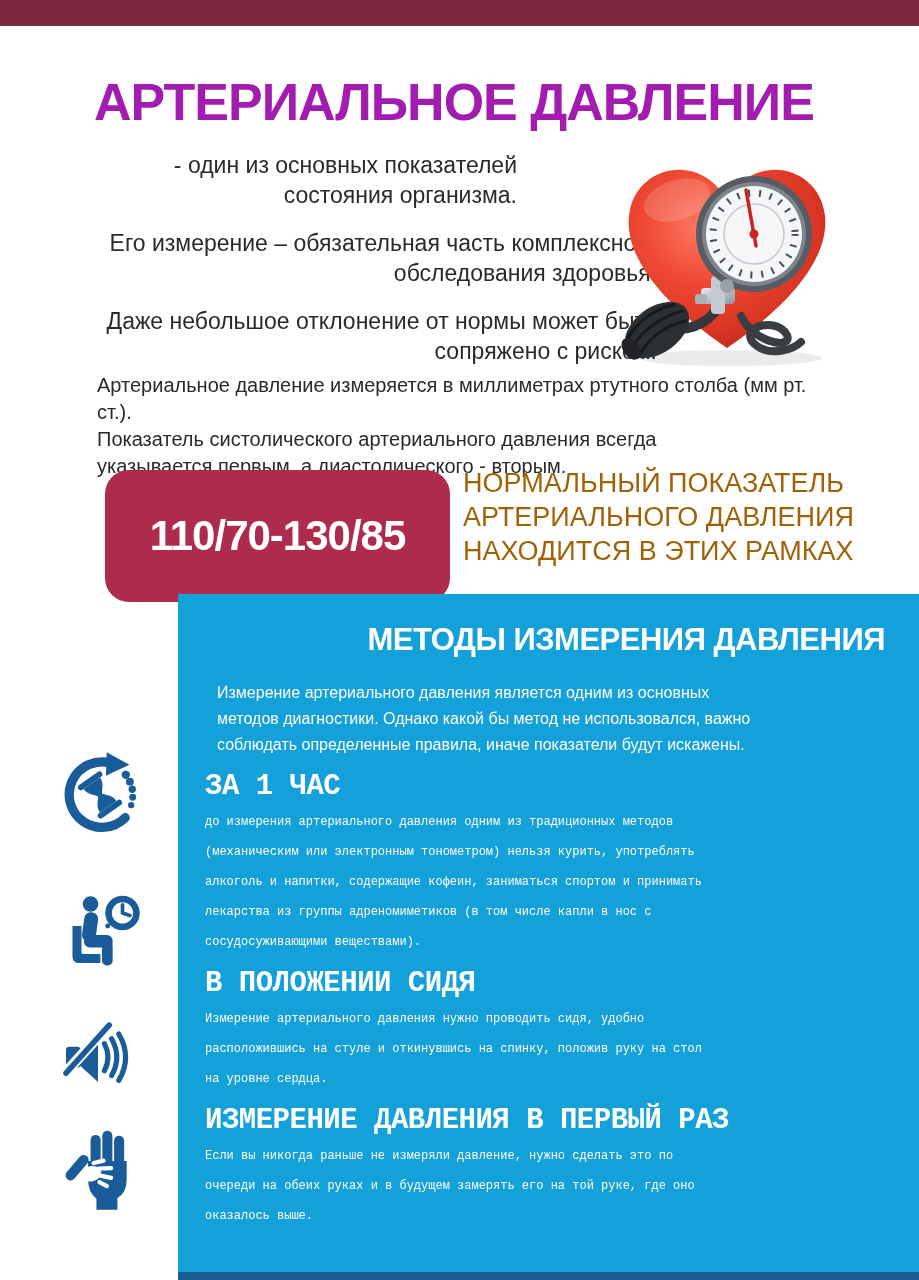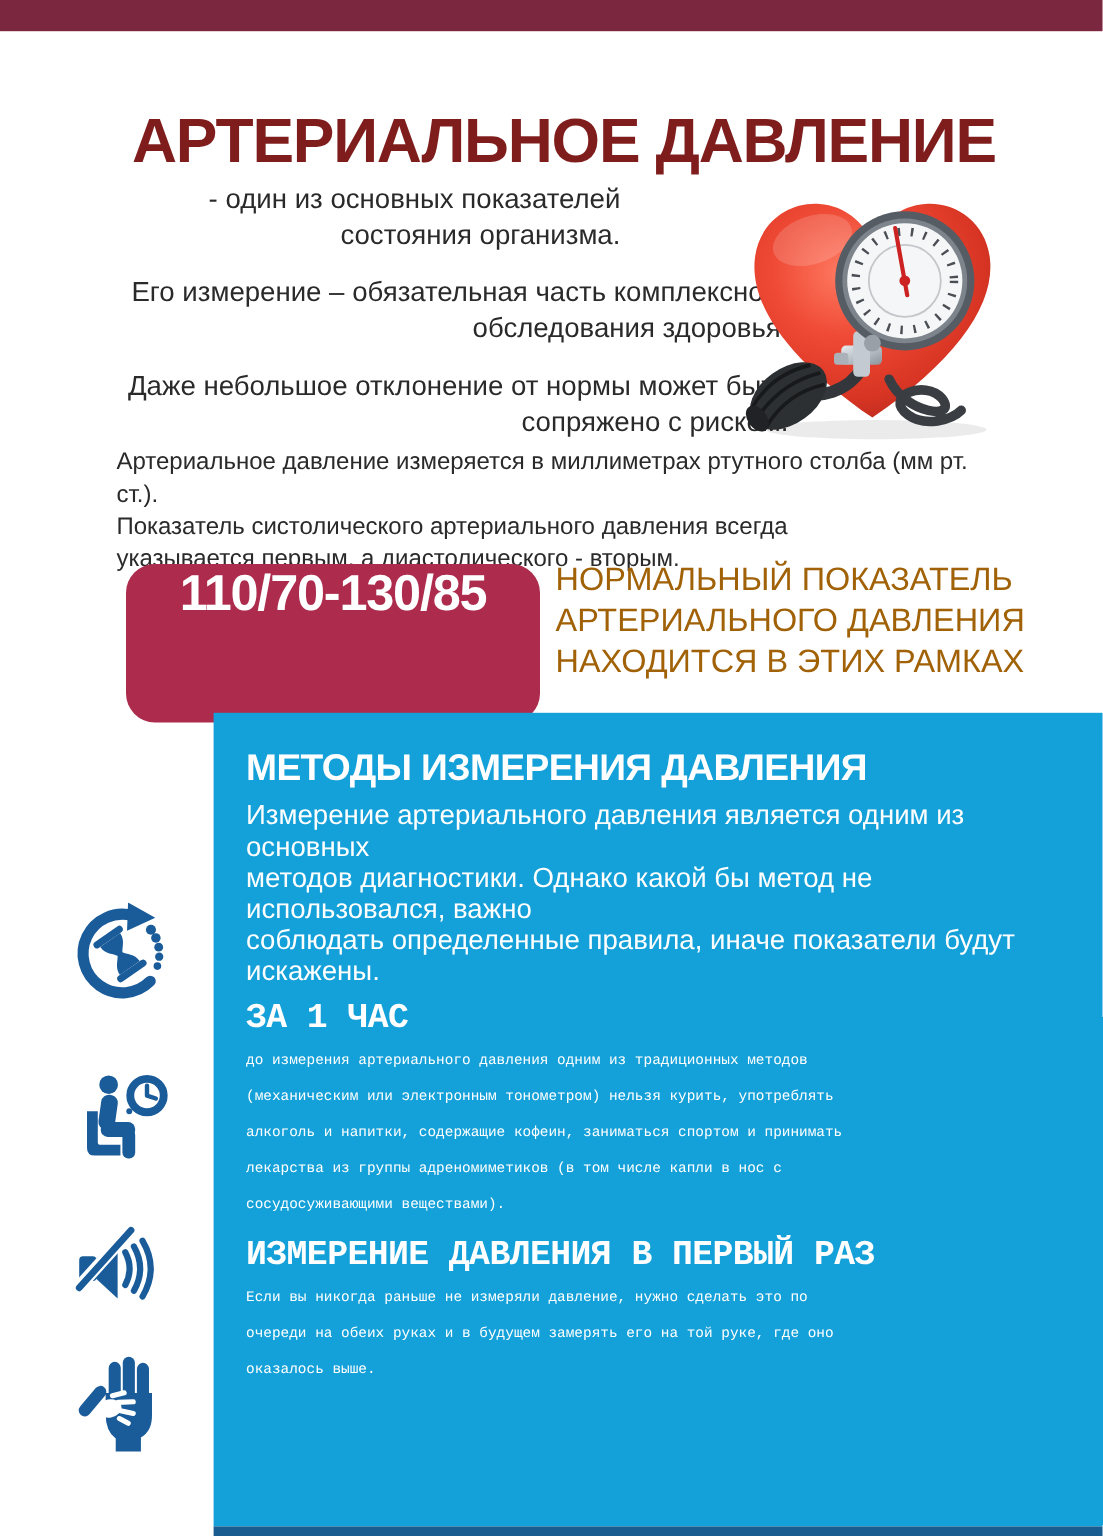--- a/index.html
+++ b/index.html
@@ -5,56 +5,56 @@
   html,body { margin:0; padding:0; background:#fff; }
   .poster {
     position:relative; width:919px; height:1280px; background:#ffffff;
     overflow:hidden; font-family:"Liberation Sans", sans-serif; color:#262626;
   }
   .pre { white-space:pre-line; }
 
   .topbar { position:absolute; left:0; top:0; width:919px; height:26px; background:#7c2740; }
 
   h1.title {
-    position:absolute; left:94px; top:72px; margin:16px;
-    font-size:52px; font-weight:700; letter-spacing:-1px; color:#7f1d1d;
+    position:absolute; left:94px; top:72px; margin:0;
+    font-size:52px; font-weight:700; letter-spacing:-1px; color:#a21caf;
   }
 
   p.intro {
     position:absolute; left:97px; margin:0;
     font-size:23px; line-height:30px; color:#2a2a2a;text-align:right;
   }
   .p1 { top:150px; width:420px; }
   .p2 { top:228px; width:560px; }
   .p3 { top:306px; width:560px; }
 
   p.note {
     position:absolute; left:97px; top:372px; width:720px; margin:0;
     font-size:20px; line-height:27px; color:#2a2a2a;
   }
 
   .hero { position:absolute; left:615px; top:148px; width:235px; height:225px; }
 
   .range-box {
     position:absolute; left:105px; top:470px; width:345px; height:132px;
-    background:#ad2b4d; border-radius:24px; display:flex; align-items:flex-start; justify-content:center;
+    background:#ad2b4d; border-radius:24px; display:flex; align-items:center; justify-content:center;
   }
   .range-box .val { color:#ffffff; font-size:42px; font-weight:700; letter-spacing:-1px; }
 
   .range-label {
     position:absolute; left:463px; top:466px; width:430px;
     font-size:27px; line-height:34px; color:#a16207;
   }
 
   .panel {
     position:absolute; left:178px; top:594px; width:741px; height:678px;
     background:#14a0d8; box-sizing:border-box; padding:28px 34px 0 27px; color:#ffffff;
   }
-  .panel h2 { margin:0 0 8px 0; font-size:31px; line-height:36px; font-weight:700; letter-spacing:-0.5px; }
-  .panel .pintro { margin:0; font-size:23px; line-height:26px; }
+  .panel h2 { margin:0 0 22px 0; font-size:31px; line-height:36px; font-weight:700; letter-spacing:-0.5px;text-align:right; }
+  .panel .pintro { margin:12px; font-size:16px; line-height:26px; }
   .panel h3 { margin:10px 0 3px 0; font-size:29px; line-height:34px; font-weight:700; letter-spacing:-0.5px; }
   .panel .sec p { margin:0; font-size:12px; line-height:30px; }
   .panel .sec { margin-bottom:8px;font-family:Liberation Mono, monospace; }
 
   .icon { position:absolute; width:84px; height:86px; }
   .i1 { left:58px; top:752px; }
   .i2 { left:60px; top:890px; height:82px; }
   .i3 { left:56px; top:1018px; height:80px; }
   .i4 { left:62px; top:1128px; }
 
@@ -141,20 +141,26 @@
 
     <div class="sec">
       <h3>ЗА 1 ЧАС</h3>
       <p class="pre">до измерения артериального давления одним из традиционных методов
 (механическим или электронным тонометром) нельзя курить, употреблять
 алкоголь и напитки, содержащие кофеин, заниматься спортом и принимать
 лекарства из группы адреномиметиков (в том числе капли в нос с
 сосудосуживающими веществами).</p>
     </div>
     <div class="sec">
+      <h3>В ПОЛОЖЕНИИ СИДЯ</h3>
+      <p class="pre">Измерение артериального давления нужно проводить сидя, удобно
+расположившись на стуле и откинувшись на спинку, положив руку на стол
+на уровне сердца.</p>
+    </div>
+    <div class="sec">
       <h3>ИЗМЕРЕНИЕ ДАВЛЕНИЯ В ПЕРВЫЙ РАЗ</h3>
       <p class="pre">Если вы никогда раньше не измеряли давление, нужно сделать это по
 очереди на обеих руках и в будущем замерять его на той руке, где оно
 оказалось выше.</p>
     </div>
   </section>
 
   <div class="icon i1">
     <svg viewBox="0 0 100 100" width="84" height="86">
       <g fill="#1a5c99" stroke="none">

